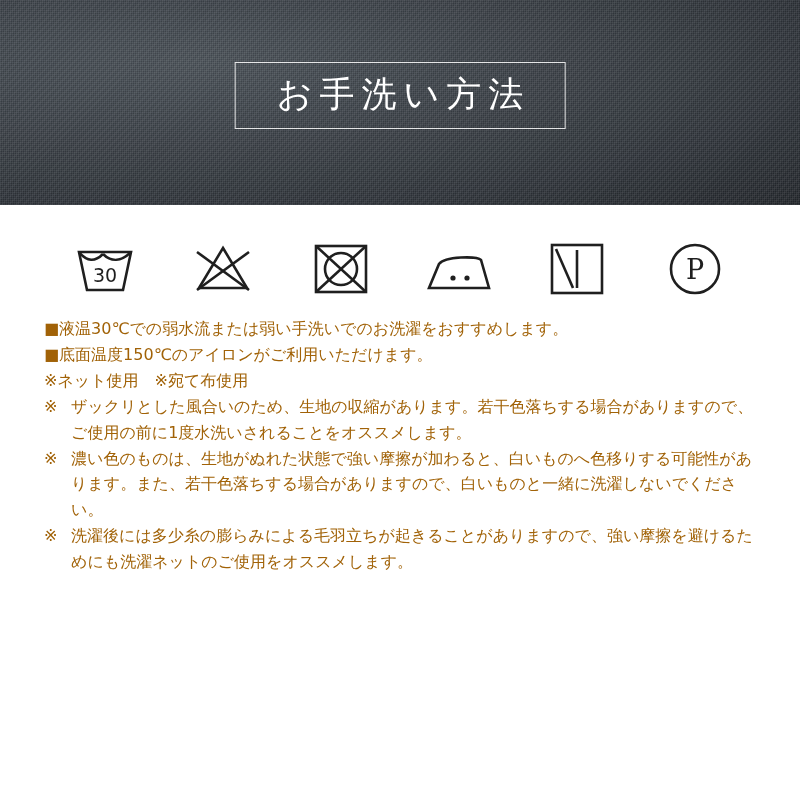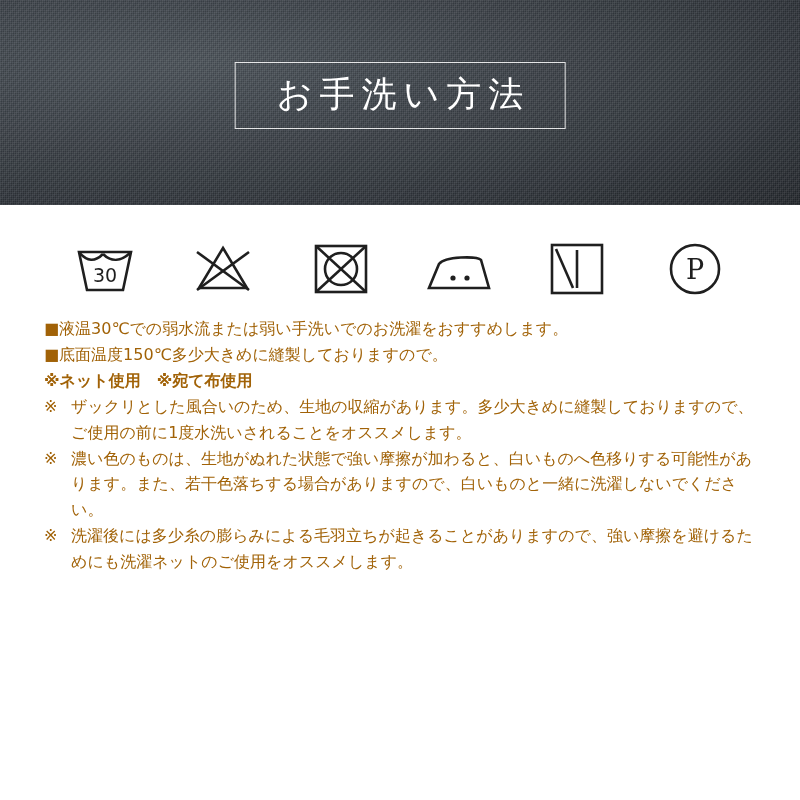--- a/index.html
+++ b/index.html
@@ -94,21 +94,20 @@
   }
   .bullet-line {
     white-space: nowrap;
   }
   .bullet-line.wrap {
     white-space: normal;
     text-indent: 0;
   }
   .note-line {
     white-space: nowrap;
-    font-weight: bold;
   }
   .para {
     text-indent: 0;
     padding-left: 27px;
     position: relative;
   }
   .para .lead {
     position: absolute;
     left: 0;
     top: 0;
@@ -173,27 +172,27 @@
       <svg width="62" height="58" viewBox="0 0 62 58" fill="none" stroke="#1f1f1f" stroke-width="2.6">
         <circle cx="31" cy="29" r="24"></circle>
         <text x="31" y="39" font-family="'DejaVu Serif',serif" font-size="27" fill="#1f1f1f" stroke="none" text-anchor="middle">P</text>
       </svg>
     </div>
 
   </div>
 
   <div class="content">
     <div class="bullet-line">■液温30℃での弱水流または弱い手洗いでのお洗濯をおすすめします。</div>
-    <div class="bullet-line">■底面温度150℃多少大きめに縫製しておりますので。</div>
+    <div class="bullet-line">■底面温度150℃のアイロンがご利用いただけます。</div>
 
     <div class="note-line">※ネット使用　※宛て布使用</div>
 
     <div class="para">
       <span class="lead">※</span>
-      <span>ザックリとした風合いのため、生地の収縮があります。多少大きめに縫製しておりますので、ご使用の前に1度水洗いされることをオススメします。</span>
+      <span>ザックリとした風合いのため、生地の収縮があります。若干色落ちする場合がありますので、ご使用の前に1度水洗いされることをオススメします。</span>
     </div>
     <div class="para">
       <span class="lead">※</span>
       <span>濃い色のものは、生地がぬれた状態で強い摩擦が加わると、白いものへ色移りする可能性があります。また、若干色落ちする場合がありますので、白いものと一緒に洗濯しないでください。</span>
     </div>
     <div class="para">
       <span class="lead">※</span>
       <span>洗濯後には多少糸の膨らみによる毛羽立ちが起きることがありますので、強い摩擦を避けるためにも洗濯ネットのご使用をオススメします。</span>
     </div>
   </div>

